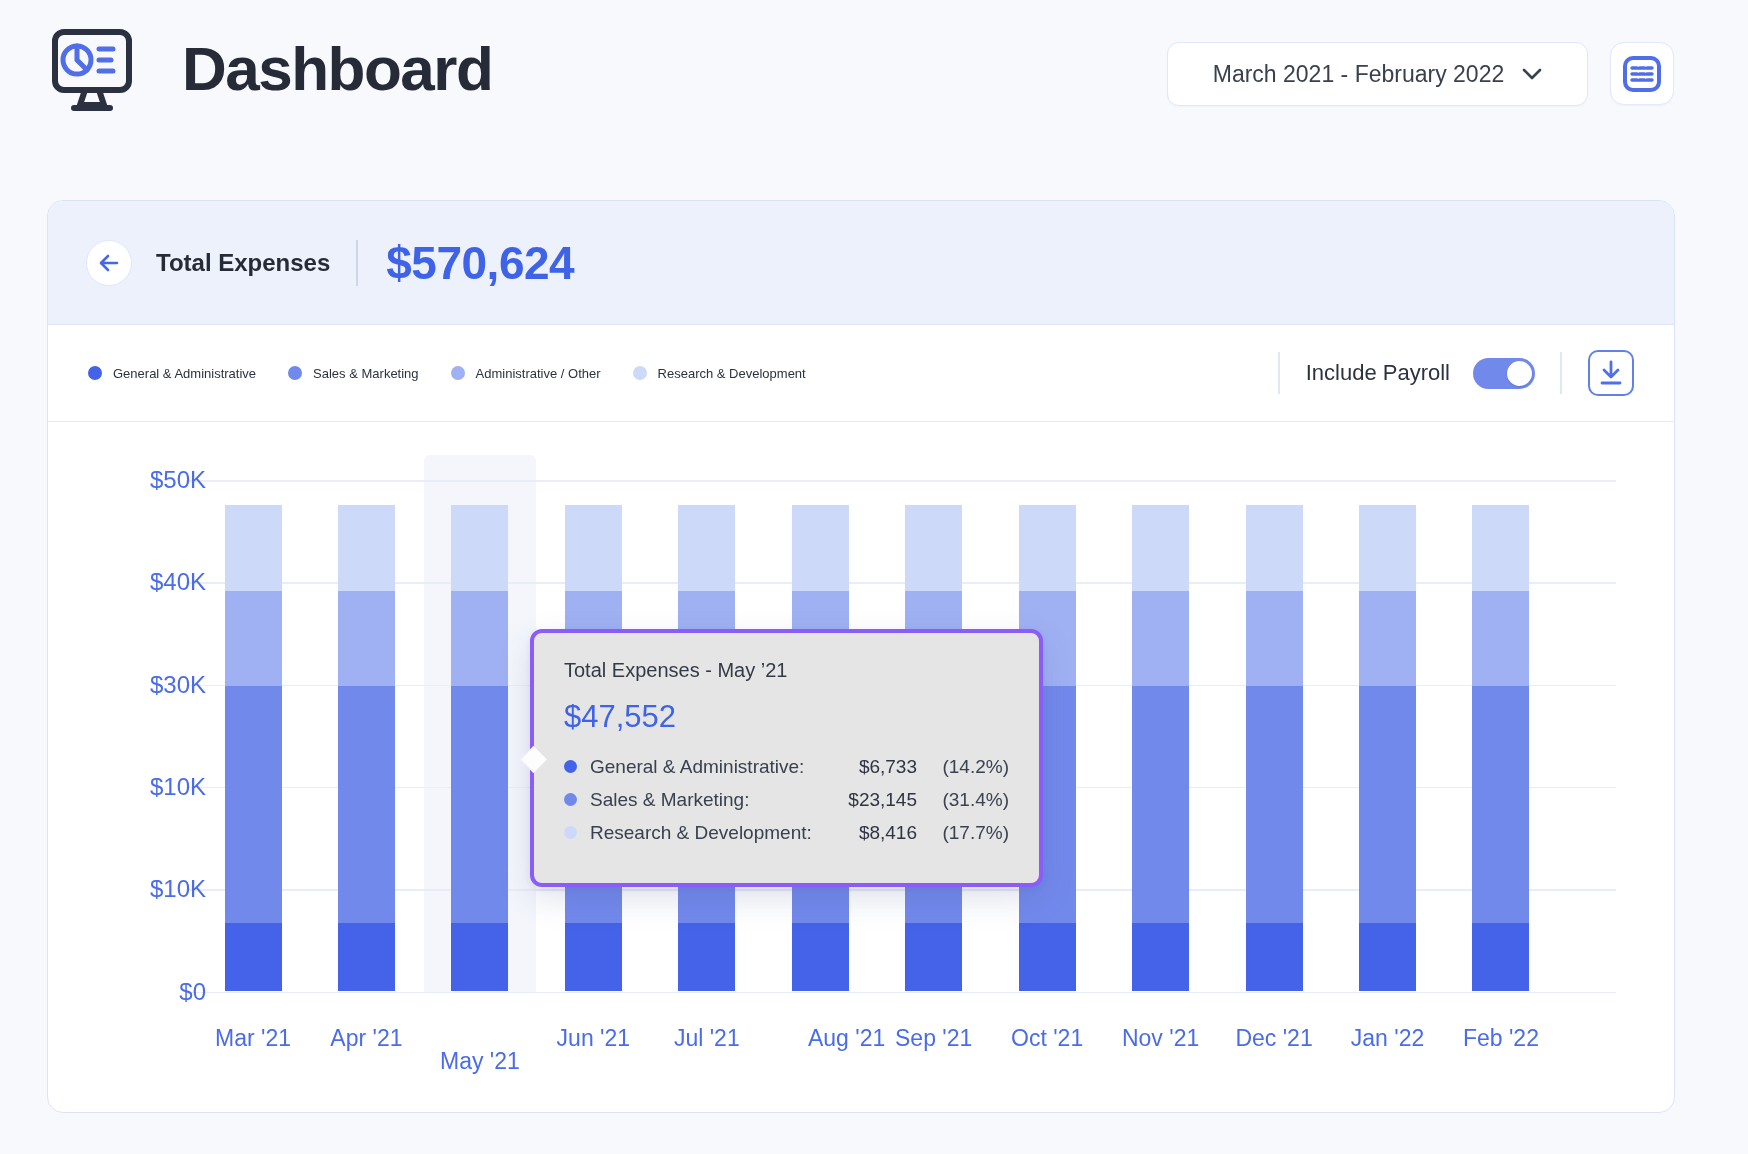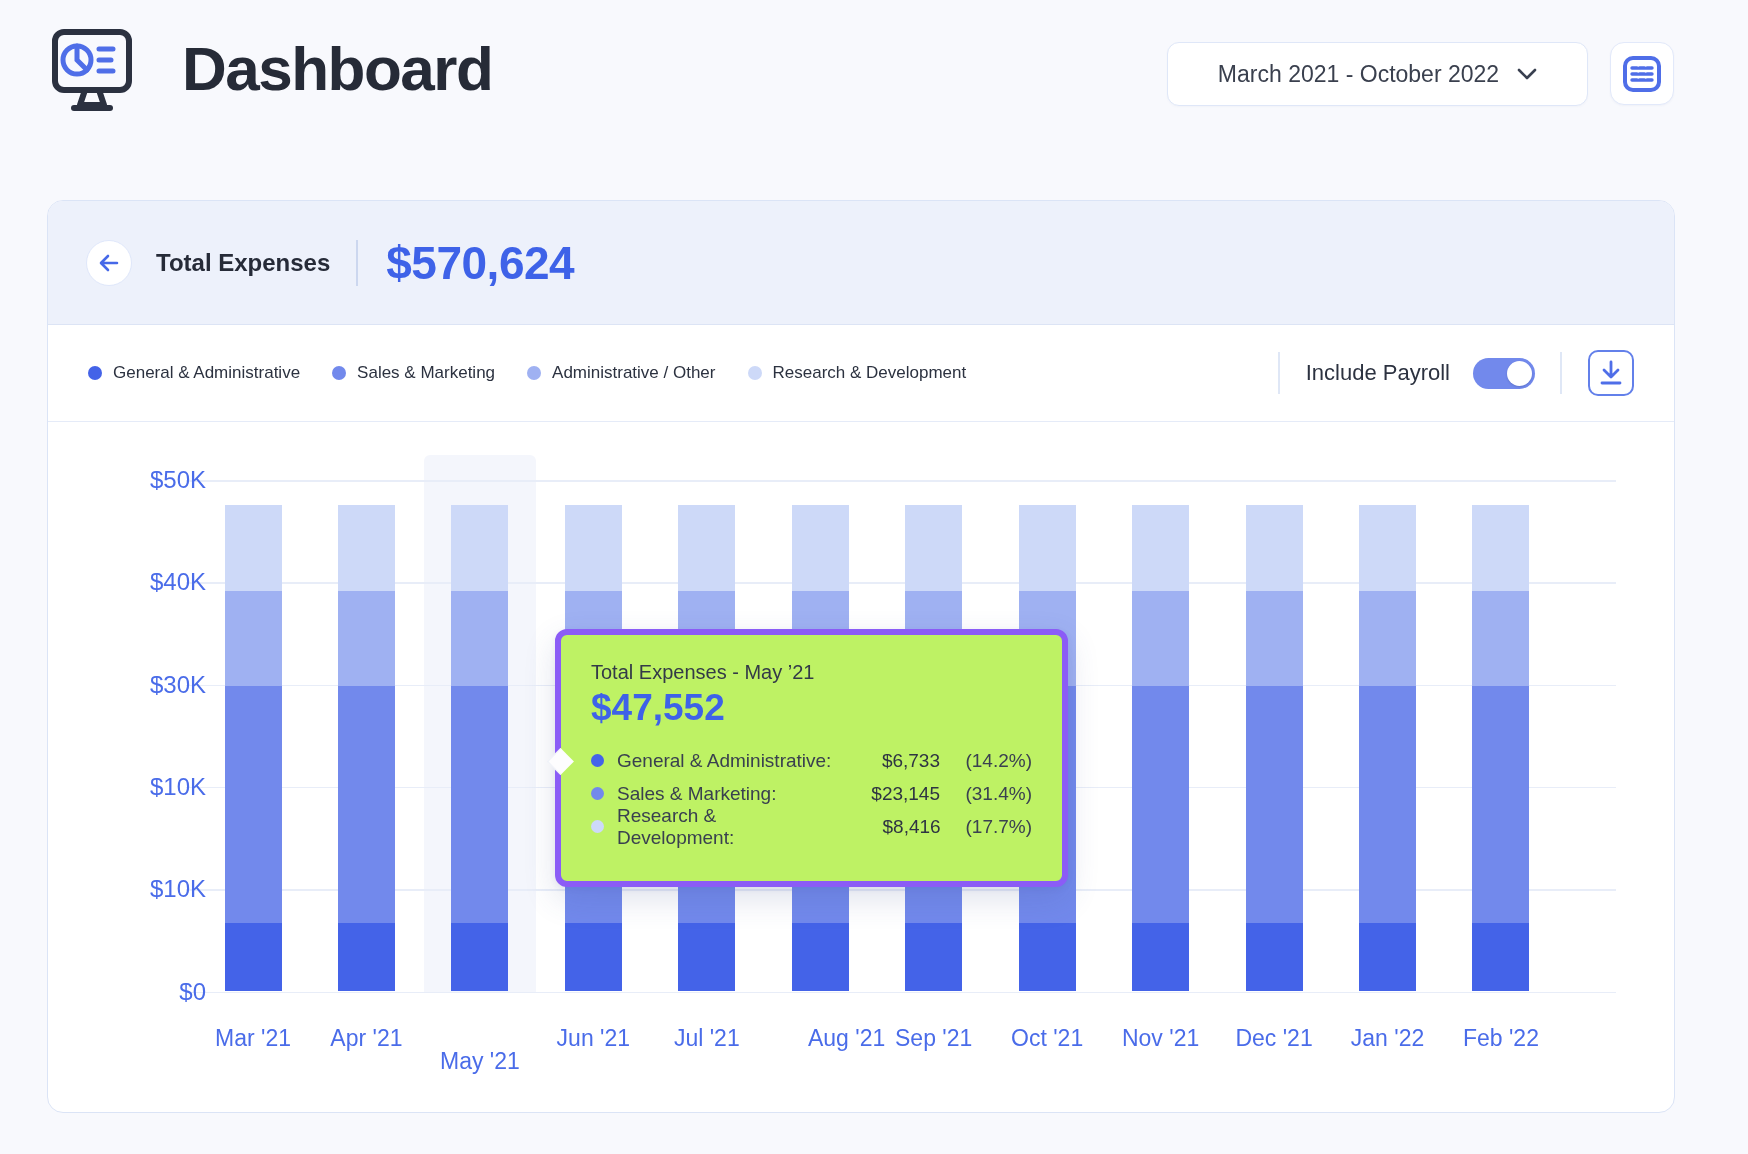--- a/index.html
+++ b/index.html
@@ -49,21 +49,21 @@
   .hdr-divider { width:2px; height:46px; background:#ccd7ef; margin:0 28px 0 26px; }
   .summary-value { font-size:46px; font-weight:700; color:#3e62e8; letter-spacing:-0.5px; }
   
   .controls-row {
     height:97px; border-bottom:1.5px solid #e5ebf8;
     display:flex; align-items:center; padding:0 40px; position:relative;
   }
   .legend { display:flex; align-items:center; gap:32px; }
   .legend-item { display:flex; align-items:center; gap:11px; cursor:pointer; }
   .legend-dot { width:14px; height:14px; border-radius:50%; flex:0 0 auto; }
-  .legend-label { font-size:17px; font-weight:500; color:#2c3240; white-space:nowrap; }
+  .legend-label { font-size:13px; font-weight:500; color:#2c3240; white-space:nowrap; }
   .ctrl-right { margin-left:auto; display:flex; align-items:center; }
   .v-sep { width:2px; height:42px; background:#dfe7f6; }
   .payroll-label { font-size:22px; font-weight:500; color:#2c3240; margin:0 23px 0 26px; white-space:nowrap; }
   .toggle {
     width:62px; height:31px; border-radius:16px; background:#7289ec;
     position:relative; cursor:pointer; flex:0 0 auto;
   }
   .toggle .knob {
     position:absolute; top:3px; right:3px; width:25px; height:25px;
     border-radius:50%; background:#fff; box-shadow:0 1px 2px rgba(40,60,120,0.25);
@@ -82,32 +82,32 @@
   }
   .x-label {
     position:absolute; width:130px; text-align:center;
     font-size:23px; font-weight:500; color:#4a6ce9;
   }
   .hover-band { position:absolute; background:#f4f6fc; border-radius:6px 6px 0 0; }
   .bar-col { position:absolute; display:flex; flex-direction:column; }
   .bar-seg { width:100%; }
   
   .tooltip {
-    position:absolute; left:507px; top:207px; width:513px; height:258px;
-    background:#bef264; border:6px solid #8b5cf6; border-radius:12px;
+    position:absolute; left:482px; top:207px; width:513px; height:258px;
+    background:#e5e5e5; border:4px solid #8b5cf6; border-radius:12px;
     box-shadow:0 12px 32px rgba(60,80,140,0.16), 0 2px 6px rgba(60,80,140,0.08);
     padding:26px 30px; z-index:6;
   }
   .tooltip .caret {
     position:absolute; left:-10px; top:117px; width:19px; height:19px;
     background:#fdfdfe; transform:rotate(45deg);
     border-left:1px solid #eef1f8; border-bottom:1px solid #eef1f8;
   }
   .tt-title { font-size:20px; font-weight:500; color:#333a47; }
-  .tt-total { margin-top:3px; font-size:37px; font-weight:700; color:#3e62e8; }
+  .tt-total { margin-top:17px; font-size:31px; font-weight:400; color:#3e62e8; }
   .tt-rows { margin-top:15px; }
   .tt-row { height:33px; display:flex; align-items:center; }
   .tt-dot { width:13px; height:13px; border-radius:50%; margin-right:13px; flex:0 0 auto; }
   .tt-label { font-size:19px; color:#39404f; }
   .tt-spacer { flex:1; }
   .tt-value { width:104px; text-align:right; font-size:19px; color:#2e3442; }
   .tt-pct { width:92px; text-align:right; font-size:19px; color:#3a4150; }
 </style>
 </head>
 <body>
@@ -116,21 +116,21 @@
   <rect x="6" y="6" width="74" height="58" rx="9" stroke="#2b3140" stroke-width="6"></rect>
   <path d="M36 64 L31 79 H55 L50 64" stroke="#2b3140" stroke-width="6" stroke-linejoin="round"></path>
   <path d="M25 82 H61" stroke="#2b3140" stroke-width="6" stroke-linecap="round"></path>
   <circle cx="28" cy="34" r="14" stroke="#4f6ee8" stroke-width="5"></circle>
   <path d="M28 20 V34 L38 44" stroke="#4f6ee8" stroke-width="5" stroke-linecap="round"></path>
   <path d="M50 23 H64 M50 34 H62 M50 45 H64" stroke="#4f6ee8" stroke-width="5" stroke-linecap="round"></path>
 </svg>
 <div class="page-title">Dashboard</div>
 
 <div class="date-select">
-  <span>March 2021 - October 2022</span>
+  <span>March 2021 - February 2022</span>
   <svg width="20" height="13" viewBox="0 0 20 13" fill="none">
     <path d="M2 2 L10 10 L18 2" stroke="#394050" stroke-width="2.6" stroke-linecap="round" stroke-linejoin="round"></path>
   </svg>
 </div>
 
 <div class="grid-btn">
   <svg width="40" height="38" viewBox="0 0 40 38" fill="none">
     <rect x="3" y="3" width="34" height="32" rx="8" stroke="#4f6ee8" stroke-width="4"></rect>
     <path d="M10 13 H15 M17.5 13 H22.5 M25 13 H30 M10 19 H15 M17.5 19 H22.5 M25 19 H30 M10 25 H15 M17.5 25 H22.5 M25 25 H30" stroke="#4f6ee8" stroke-width="3.4" stroke-linecap="round"></path>
   </svg>

